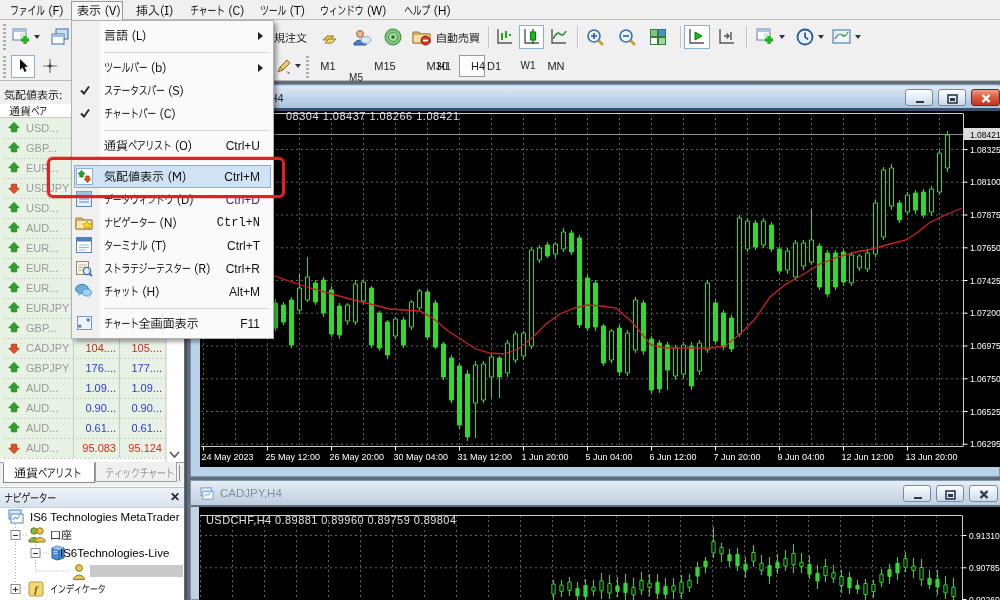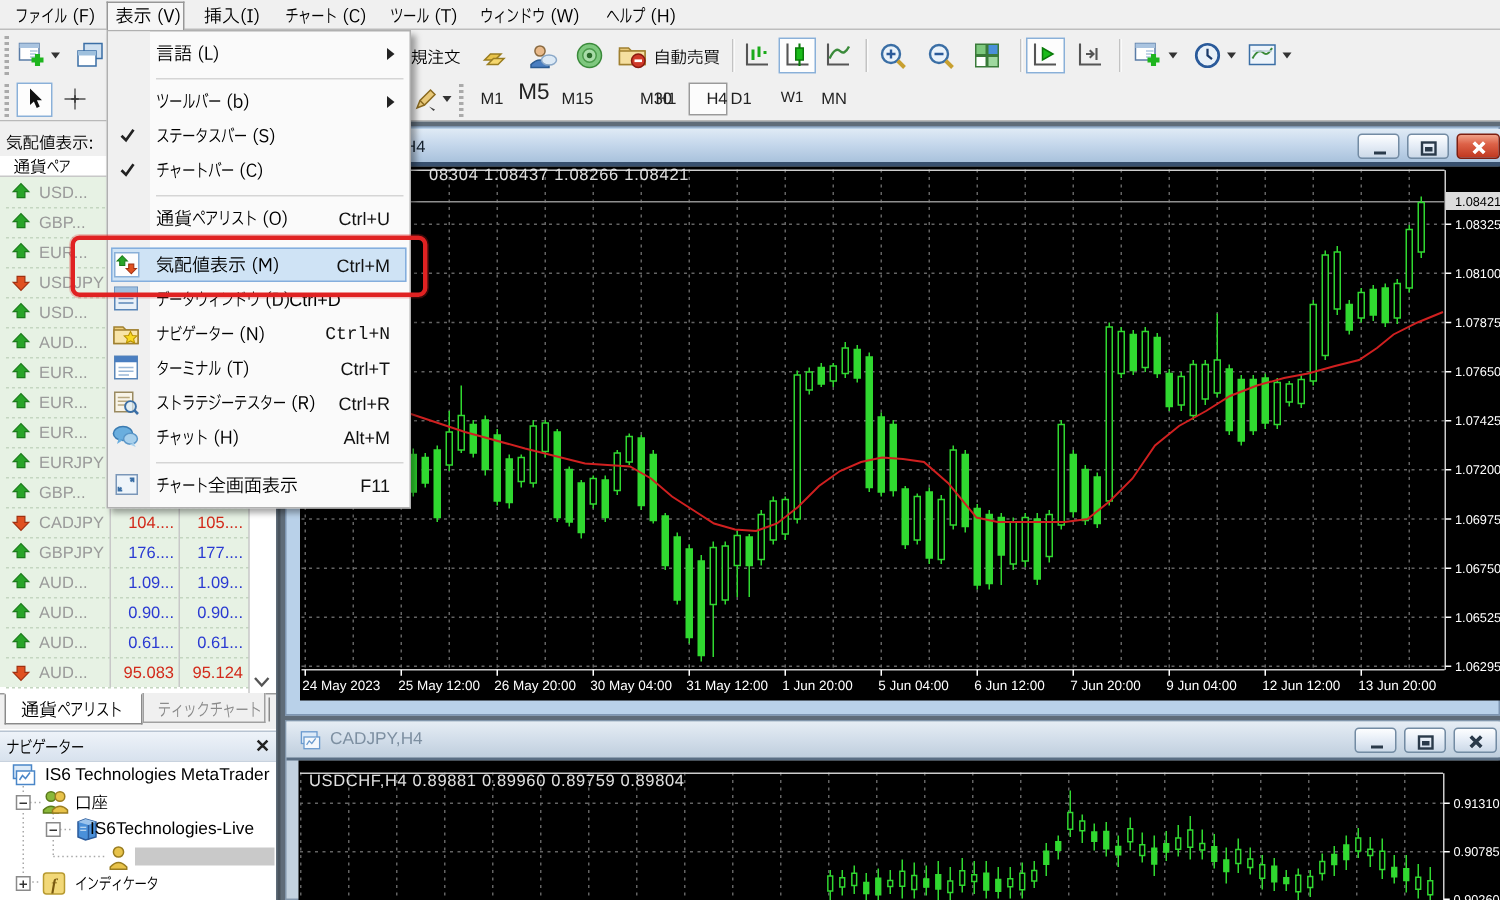--- a/index.html
+++ b/index.html
@@ -19,21 +19,21 @@
       <div style="position:absolute;left:746px;top:26px;width:1px;height:22px;background:#c3c3c3"></div>
       <div style="position:absolute;left:747px;top:26px;width:1px;height:22px;background:#fafafa"></div>
       <div style="position:absolute;left:519px;top:25px;width:25px;height:24px;background:#fdfdfd;border:1px solid #8ab0d8"></div>
       <div style="position:absolute;left:684px;top:25px;width:26px;height:24px;background:#fdfdfd;border:1px solid #8ab0d8"></div>
       <div style="position:absolute;left:779px;top:35px;width:0;height:0;border-left:3.5px solid transparent;border-right:3.5px solid transparent;border-top:4px solid #333"></div>
       <div style="position:absolute;left:818px;top:35px;width:0;height:0;border-left:3.5px solid transparent;border-right:3.5px solid transparent;border-top:4px solid #333"></div>
       <div style="position:absolute;left:855px;top:35px;width:0;height:0;border-left:3.5px solid transparent;border-right:3.5px solid transparent;border-top:4px solid #333"></div>
       <div style="position:absolute;left:11px;top:55px;width:24px;height:23px;background:#fdfdfd;border:1px solid #8ab0d8"></div>
       <div style="position:absolute;left:295px;top:64px;width:0;height:0;border-left:3.5px solid transparent;border-right:3.5px solid transparent;border-top:4px solid #333"></div>
       <div style="position:absolute;left:315px;top:56px;width:26px;height:20px;line-height:20px;text-align:center;font-size:11px;color:#222">M1</div>
-      <div style="position:absolute;left:343px;top:52px;width:26px;height:20px;line-height:20px;text-align:center;font-size:15px;color:#222">M5</div>
+      <div style="position:absolute;left:343px;top:68px;width:26px;height:20px;line-height:20px;text-align:center;font-size:10px;color:#222">M5</div>
       <div style="position:absolute;left:371px;top:56px;width:28px;height:20px;line-height:20px;text-align:center;font-size:11px;color:#222">M15</div>
       <div style="position:absolute;left:420px;top:56px;width:28px;height:20px;line-height:20px;text-align:right;font-size:11px;color:#222">M30</div>
       <div style="position:absolute;left:431px;top:56px;width:26px;height:20px;line-height:20px;text-align:center;font-size:11px;color:#222">H1</div>
       <div style="position:absolute;left:459px;top:55px;width:26px;height:22px;background:#fcfcfc;border:1px solid #9a9a9a"></div>
       <div style="position:absolute;left:459px;top:56px;width:26px;height:20px;line-height:20px;text-align:right;font-size:11px;color:#222">H4</div>
       <div style="position:absolute;left:487px;top:56px;width:26px;height:20px;line-height:20px;text-align:left;font-size:11px;color:#222">D1</div>
       <div style="position:absolute;left:515px;top:56px;width:26px;height:20px;line-height:20px;text-align:center;font-size:10px;color:#222">W1</div>
       <div style="position:absolute;left:543px;top:56px;width:26px;height:20px;line-height:20px;text-align:center;font-size:11px;color:#222">MN</div>
       <div style="position:absolute;left:0;top:81px;width:186px;height:519px;background:#f0f0f0"></div>
       <div style="position:absolute;left:0;top:104px;width:184px;height:358px;background:#fff"></div>
@@ -257,21 +257,21 @@
       <div style="position:absolute;z-index:40;left:258px;top:35.5px;width:0;height:0;border-top:4px solid transparent;border-bottom:4px solid transparent;border-left:5px solid #222;margin-top:-4px"></div>
       <div style="position:absolute;z-index:40;left:258px;top:67.5px;width:0;height:0;border-top:4px solid transparent;border-bottom:4px solid transparent;border-left:5px solid #222;margin-top:-4px"></div>
       <svg style="position:absolute;z-index:40;left:79px;top:85.0px" width="12" height="11" viewBox="0 0 12 11">
         <path d="M2 5.5l3 3 5-7" stroke="#222" stroke-width="1.8" fill="none"></path>
       </svg>
       <svg style="position:absolute;z-index:40;left:79px;top:108.0px" width="12" height="11" viewBox="0 0 12 11">
         <path d="M2 5.5l3 3 5-7" stroke="#222" stroke-width="1.8" fill="none"></path>
       </svg>
       <div style="position:absolute;z-index:40;left:160px;top:145.5px;width:100px;margin-top:-7px;text-align:right;font-size:12px;color:#111;font-family:Liberation Sans">Ctrl+U</div>
       <div style="position:absolute;z-index:40;left:160px;top:176.5px;width:100px;margin-top:-7px;text-align:right;font-size:12px;color:#111;font-family:Liberation Sans">Ctrl+M</div>
-      <div style="position:absolute;z-index:40;left:160px;top:199.5px;width:100px;margin-top:-7px;text-align:center;font-size:12px;color:#000000;font-family:Liberation Sans">Ctrl+D</div>
+      <div style="position:absolute;z-index:40;left:160px;top:199.5px;width:100px;margin-top:-7px;text-align:right;font-size:12px;color:#4c1d95;font-family:Liberation Sans">Ctrl+D</div>
       <div style="position:absolute;z-index:40;left:160px;top:222.5px;width:100px;margin-top:-7px;text-align:right;font-size:12px;color:#111;font-family:Liberation Mono, monospace">Ctrl+N</div>
       <div style="position:absolute;z-index:40;left:160px;top:245.5px;width:100px;margin-top:-7px;text-align:right;font-size:12px;color:#111;font-family:Liberation Sans">Ctrl+T</div>
       <div style="position:absolute;z-index:40;left:160px;top:268.5px;width:100px;margin-top:-7px;text-align:right;font-size:12px;color:#111;font-family:Liberation Sans">Ctrl+R</div>
       <div style="position:absolute;z-index:40;left:160px;top:291.5px;width:100px;margin-top:-7px;text-align:right;font-size:12px;color:#111;font-family:Liberation Sans">Alt+M</div>
       <div style="position:absolute;z-index:40;left:160px;top:323.5px;width:100px;margin-top:-7px;text-align:right;font-size:12px;color:#111;font-family:Liberation Sans">F11</div>
       <svg style="position:absolute;z-index:40;left:0;top:0" width="300" height="345" viewBox="0 0 300 345">
         <g transform="translate(76,168)">
           <rect x="0.5" y="0.5" width="16" height="16" fill="#fdfdfd" stroke="#8ab0d8"></rect>
           <path d="M5.5 2.5l3.4 3.5H7.2v3H3.8v-3H2.1Z" fill="#28a428" stroke="#1a7a1a" stroke-width="0.7"></path>
           <path d="M11.5 14.5l-3.4-3.5h1.7v-3h3.4v3h1.7Z" fill="#e05020" stroke="#a03010" stroke-width="0.7"></path>

